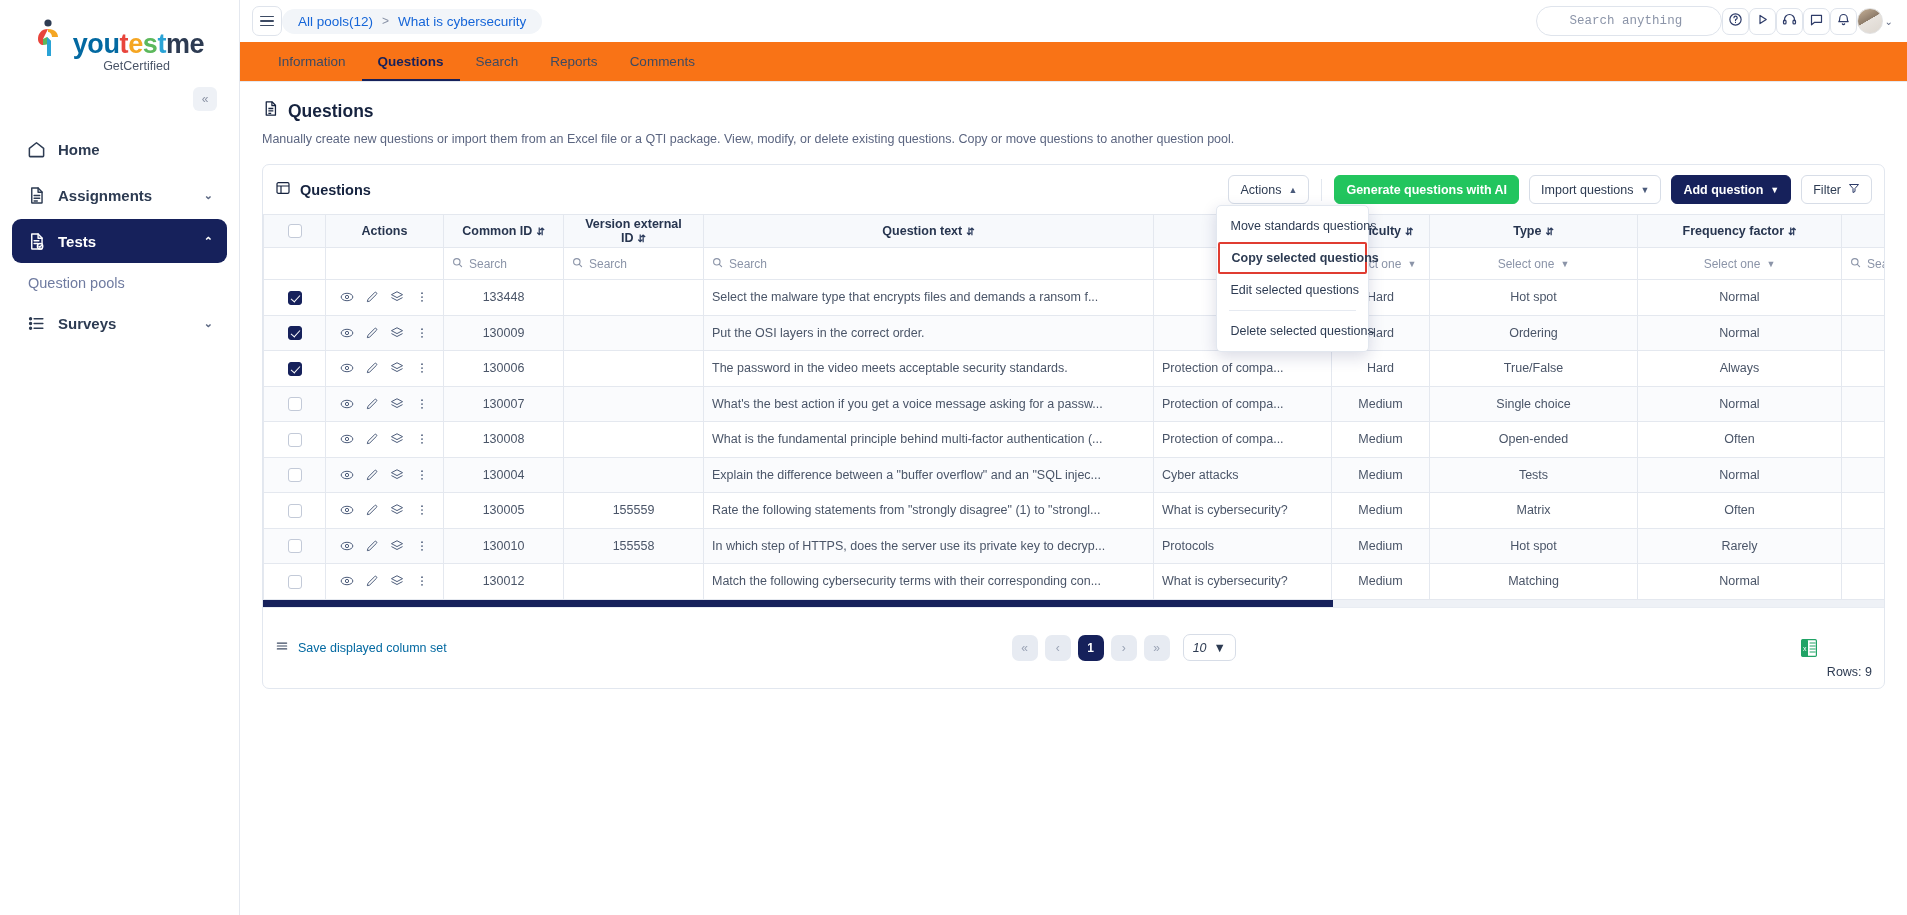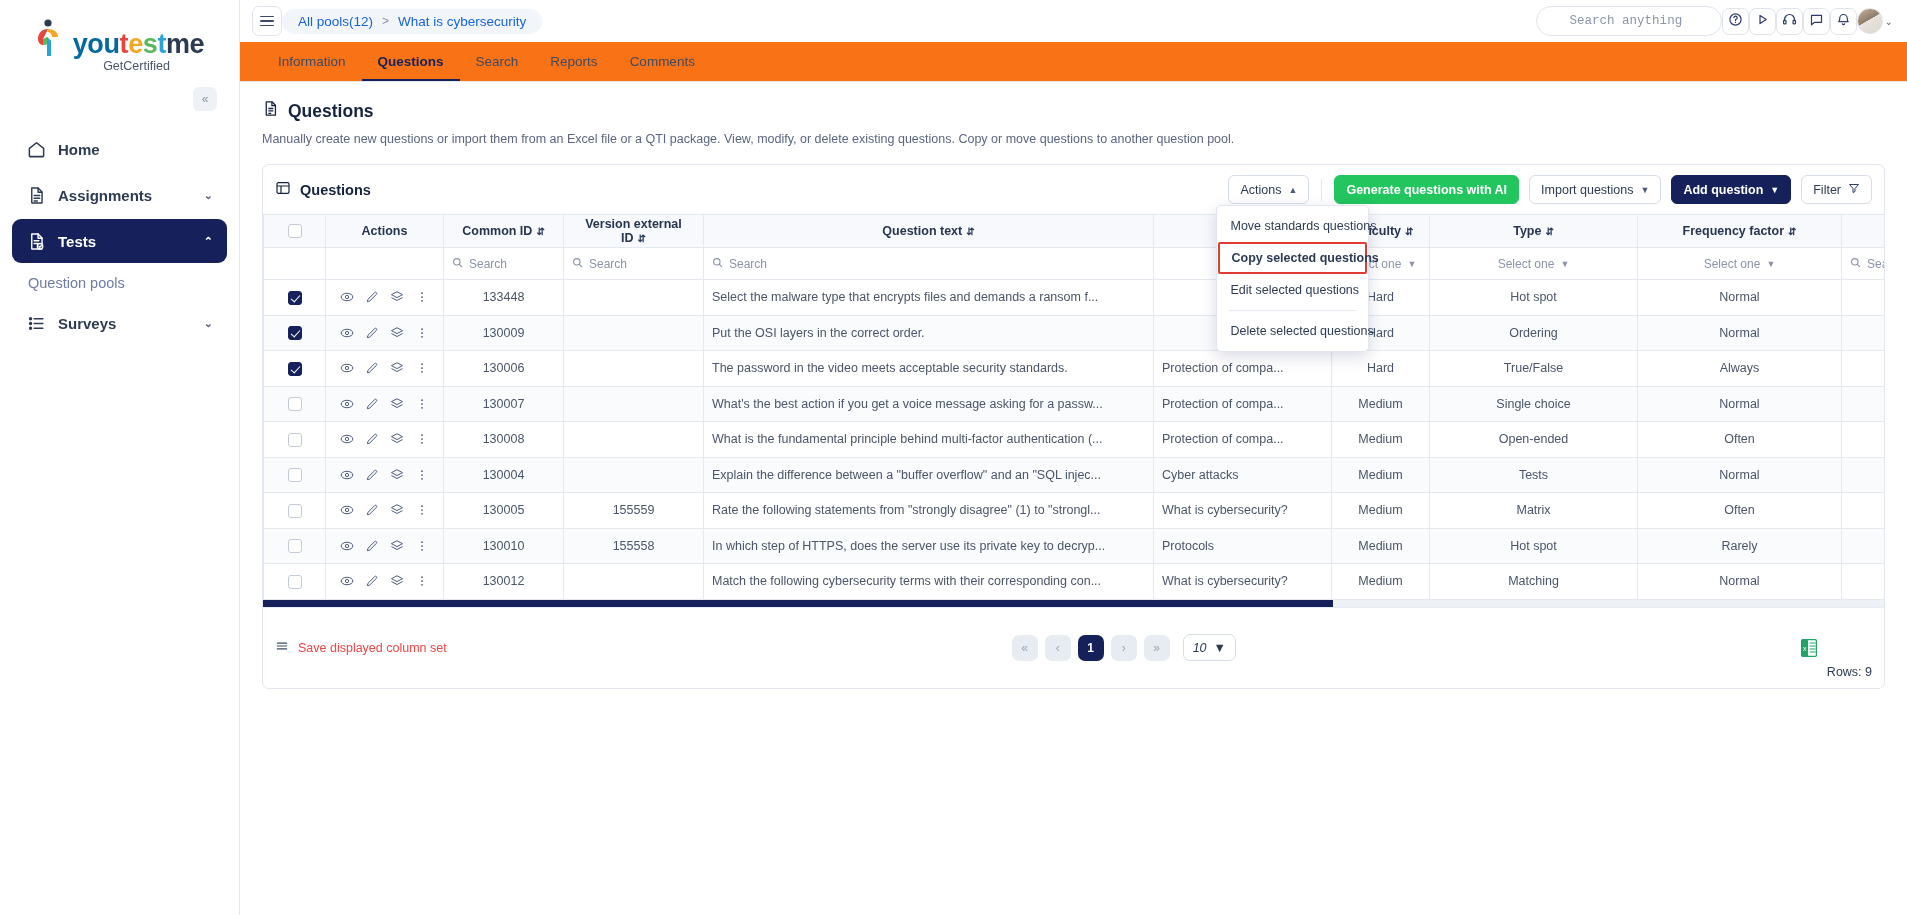--- a/index.html
+++ b/index.html
@@ -170,21 +170,21 @@
   .row-actions { display:flex; align-items:center; justify-content:center; gap:11px; color:#4a5a78; }
   .row-actions .ra { cursor:pointer; display:flex; align-items:center; }
 
   .hscroll-track { height:7px; background:#eef1f6; position:relative; }
   .hscroll-thumb { position:absolute; left:0; top:0; height:7px; width:66%; background:#16215b; border-radius:0; cursor:pointer; }
 
   .card-foot {
     display:flex; align-items:center; padding: 9px 12px; gap:10px; min-height:42px;
     border-top:1px solid #e9edf3;
   }
-  .save-cols { display:flex; align-items:center; gap:9px; font-size:12.5px; color:#ef4444; cursor:pointer; }
+  .save-cols { display:flex; align-items:center; gap:9px; font-size:12.5px; color:#0369a1; cursor:pointer; }
   .foot-spacer { flex:1; }
   .pager { display:flex; align-items:center; gap:7px; }
   .pg {
     min-width:26px; height:26px; border-radius:7px; background:#e7ebf2; color:#9aa3b5;
     display:flex; align-items:center; justify-content:center; font-size:12px; cursor:pointer; padding:0 6px;
   }
   .pg.current { background:#16215b; color:#fff; font-weight:700; }
   .rows-select {
     height:27px; border:1px solid #d7dde7; border-radius:7px; display:flex; align-items:center;
     gap:7px; padding: 0 9px; font-size:12.5px; color:#2d3b52; cursor:pointer; margin-left:6px;font-style:italic;

